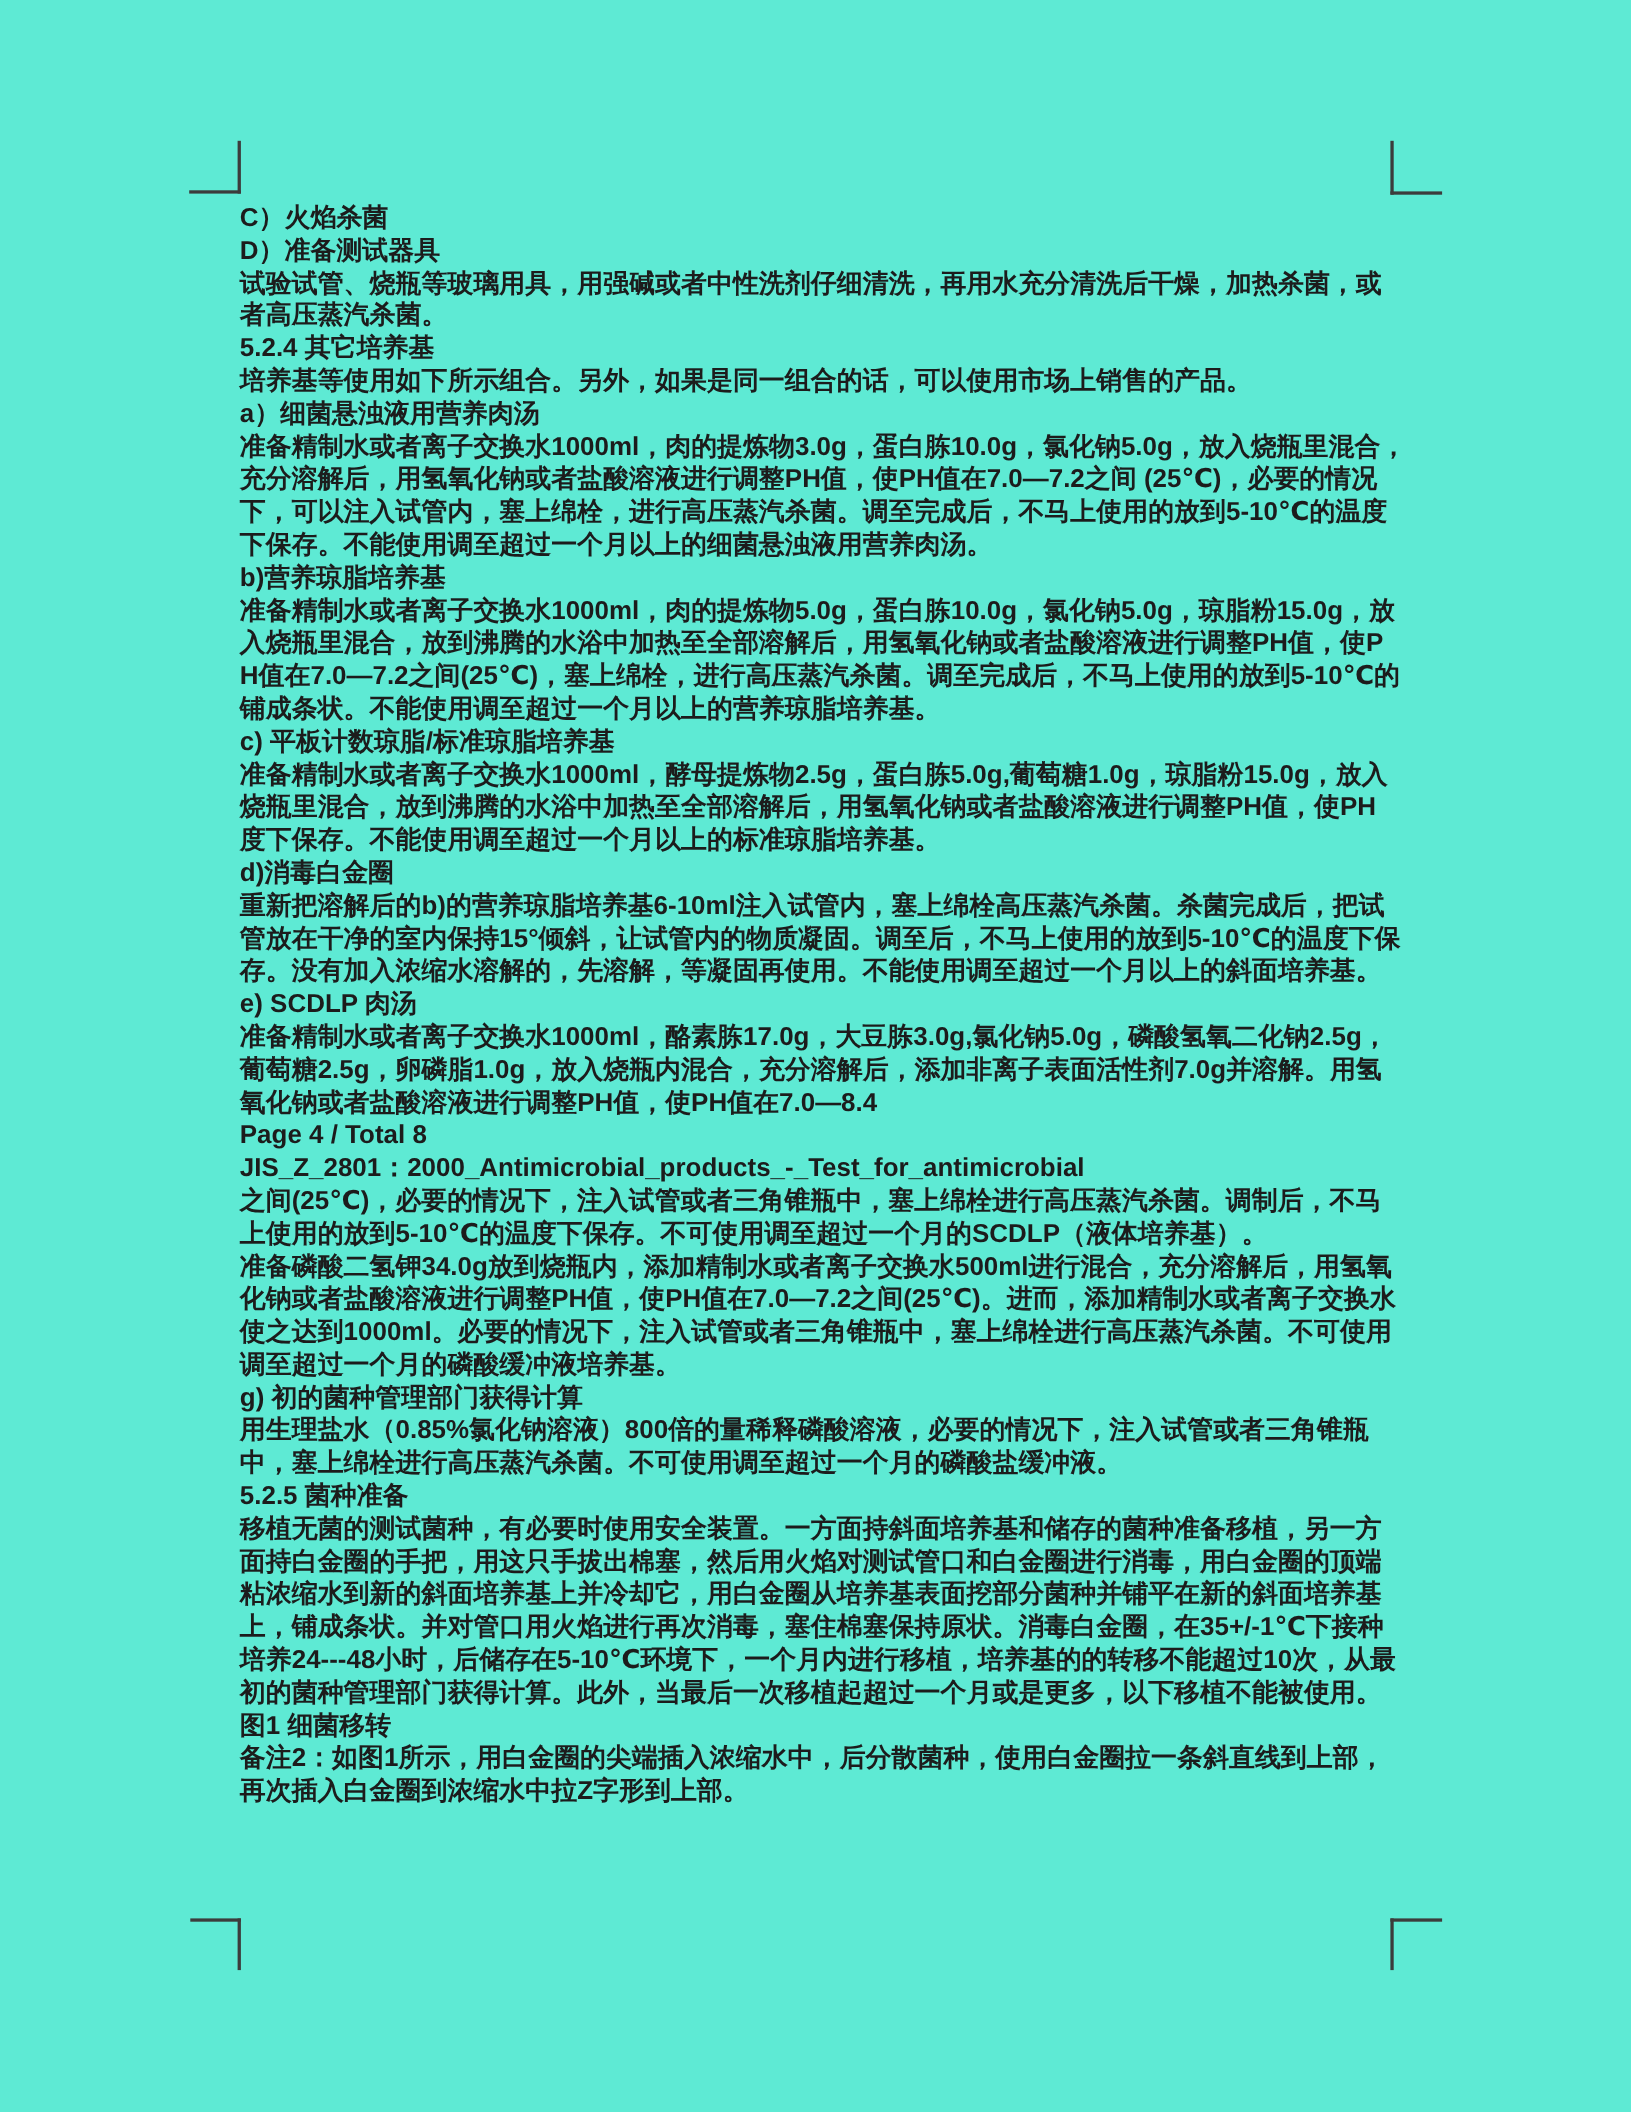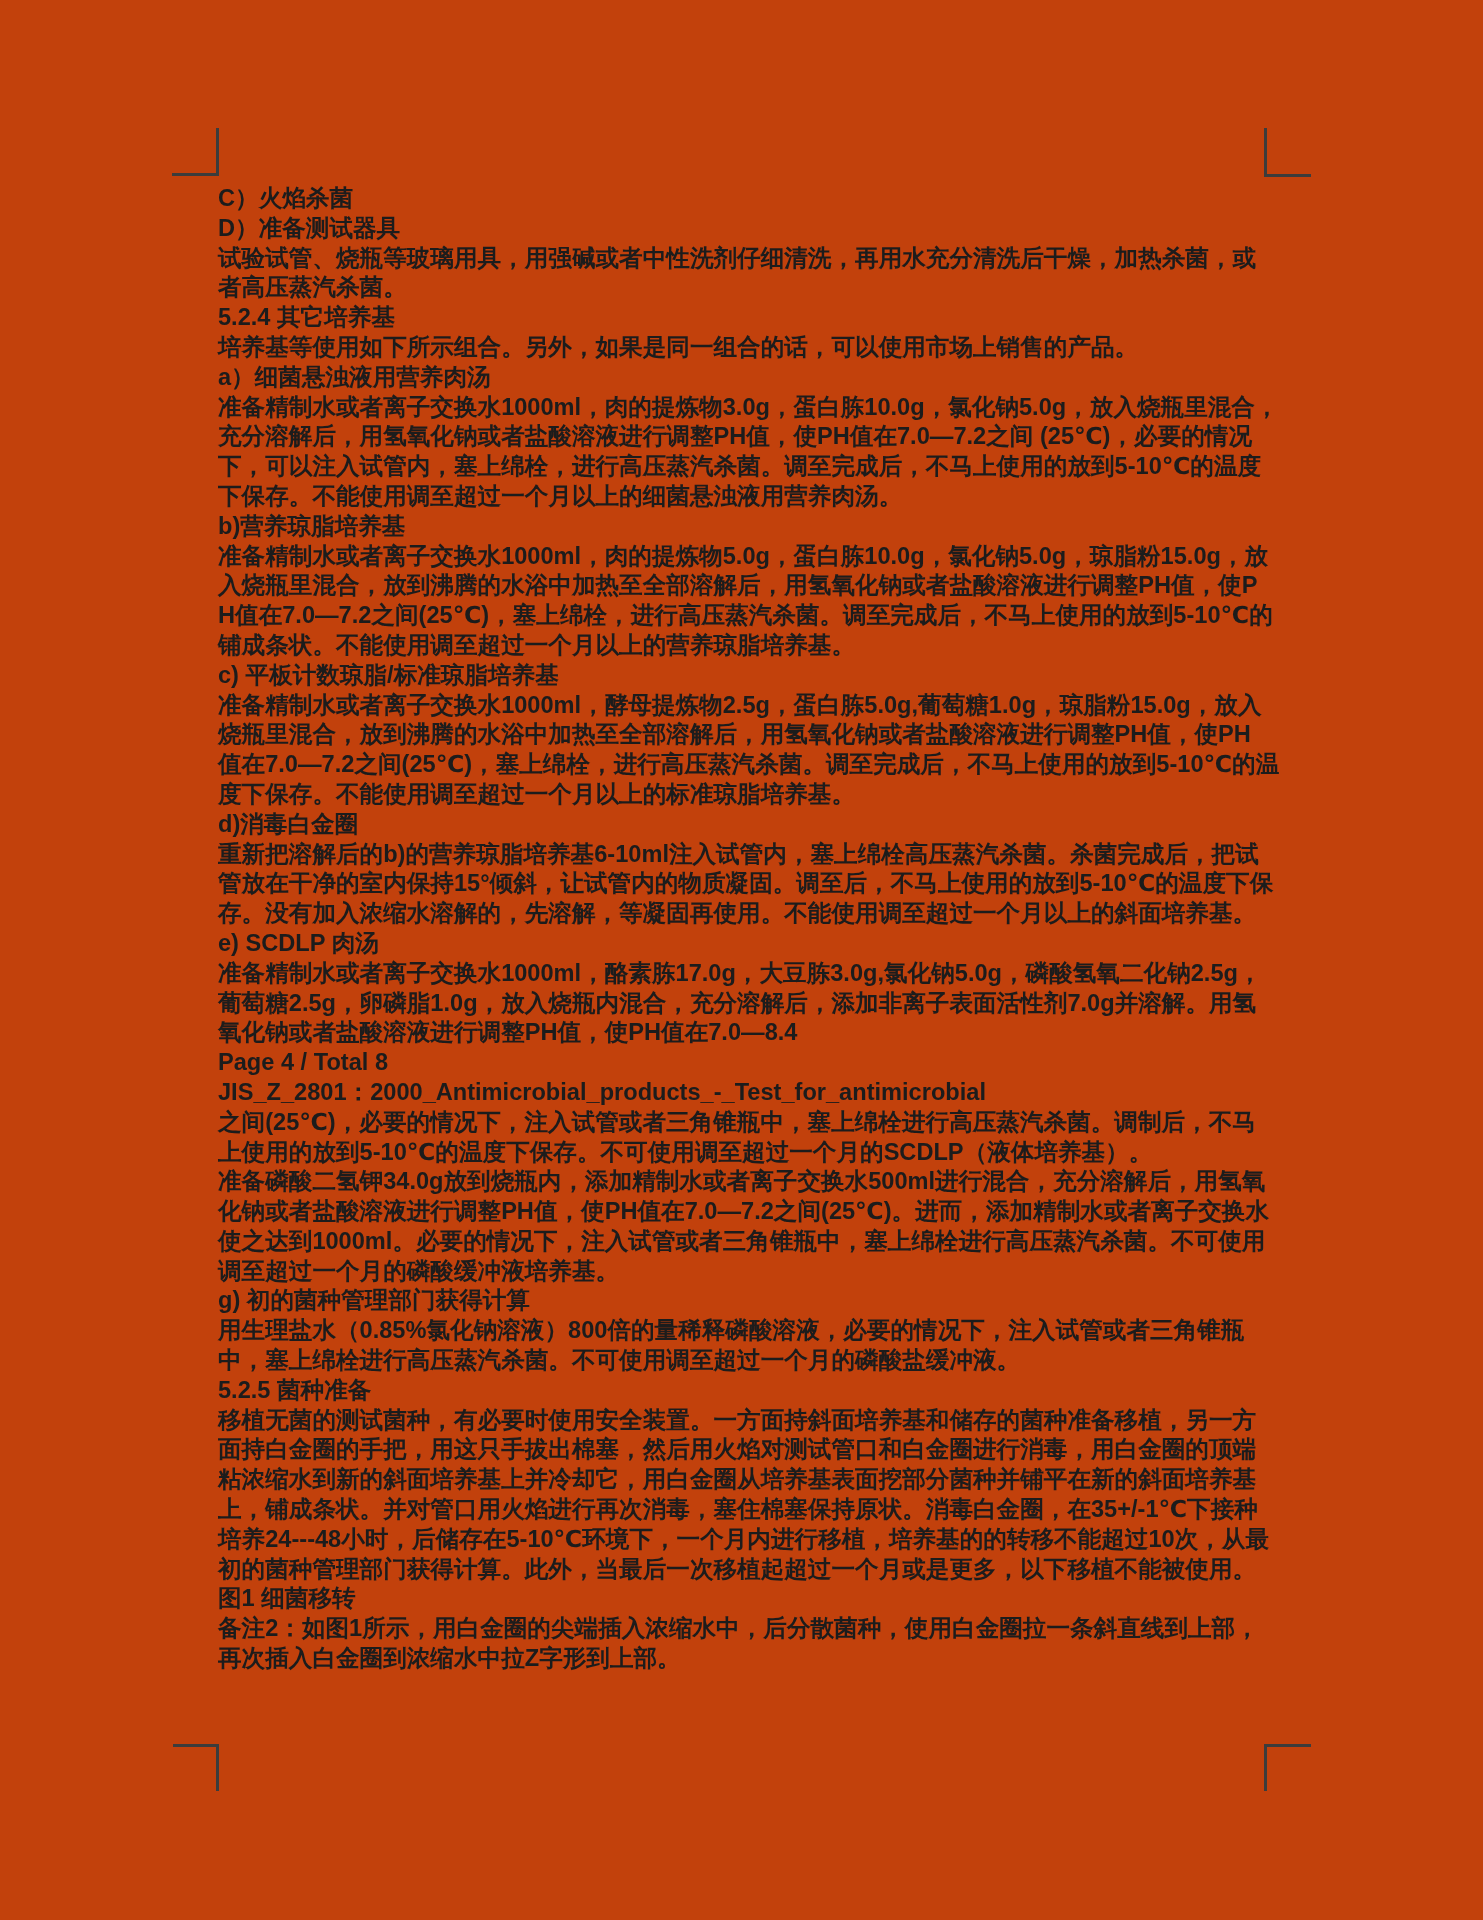--- a/index.html
+++ b/index.html
@@ -4,21 +4,21 @@
 <style>
   html, body {
     margin: 0;
     padding: 0;
     background: #ffffff;
   }
   .scan-page {
     position: relative;
     width: 1483px;
     height: 1920px;
-    background: #c2410c;
+    background: #5eead4;
     overflow: hidden;
     font-family: "Liberation Sans", "DejaVu Sans", sans-serif;
   }
   .doc-body {
     position: absolute;
     left: 218px;
     top: 184px;
     width: 1075px;
     color: #1c1c1c;
     font-size: 23.6px;
@@ -76,21 +76,20 @@
       <div class="text-line">下，可以注入试管内，塞上绵栓，进行高压蒸汽杀菌。调至完成后，不马上使用的放到5-10℃的温度</div>
       <div class="text-line">下保存。不能使用调至超过一个月以上的细菌悬浊液用营养肉汤。</div>
       <div class="text-line">b)营养琼脂培养基</div>
       <div class="text-line">准备精制水或者离子交换水1000ml，肉的提炼物5.0g，蛋白胨10.0g，氯化钠5.0g，琼脂粉15.0g，放</div>
       <div class="text-line">入烧瓶里混合，放到沸腾的水浴中加热至全部溶解后，用氢氧化钠或者盐酸溶液进行调整PH值，使P</div>
       <div class="text-line">H值在7.0—7.2之间(25℃)，塞上绵栓，进行高压蒸汽杀菌。调至完成后，不马上使用的放到5-10℃的</div>
       <div class="text-line">铺成条状。不能使用调至超过一个月以上的营养琼脂培养基。</div>
       <div class="text-line">c) 平板计数琼脂/标准琼脂培养基</div>
       <div class="text-line">准备精制水或者离子交换水1000ml，酵母提炼物2.5g，蛋白胨5.0g,葡萄糖1.0g，琼脂粉15.0g，放入</div>
       <div class="text-line">烧瓶里混合，放到沸腾的水浴中加热至全部溶解后，用氢氧化钠或者盐酸溶液进行调整PH值，使PH</div>
-      <div class="text-line">值在7.0—7.2之间(25℃)，塞上绵栓，进行高压蒸汽杀菌。调至完成后，不马上使用的放到5-10℃的温</div>
       <div class="text-line">度下保存。不能使用调至超过一个月以上的标准琼脂培养基。</div>
       <div class="text-line">d)消毒白金圈</div>
       <div class="text-line">重新把溶解后的b)的营养琼脂培养基6-10ml注入试管内，塞上绵栓高压蒸汽杀菌。杀菌完成后，把试</div>
       <div class="text-line">管放在干净的室内保持15°倾斜，让试管内的物质凝固。调至后，不马上使用的放到5-10℃的温度下保</div>
       <div class="text-line">存。没有加入浓缩水溶解的，先溶解，等凝固再使用。不能使用调至超过一个月以上的斜面培养基。</div>
       <div class="text-line">e) SCDLP 肉汤</div>
       <div class="text-line">准备精制水或者离子交换水1000ml，酪素胨17.0g，大豆胨3.0g,氯化钠5.0g，磷酸氢氧二化钠2.5g，</div>
       <div class="text-line">葡萄糖2.5g，卵磷脂1.0g，放入烧瓶内混合，充分溶解后，添加非离子表面活性剂7.0g并溶解。用氢</div>
       <div class="text-line">氧化钠或者盐酸溶液进行调整PH值，使PH值在7.0—8.4</div>
       <div class="text-line">Page 4 / Total 8</div>

